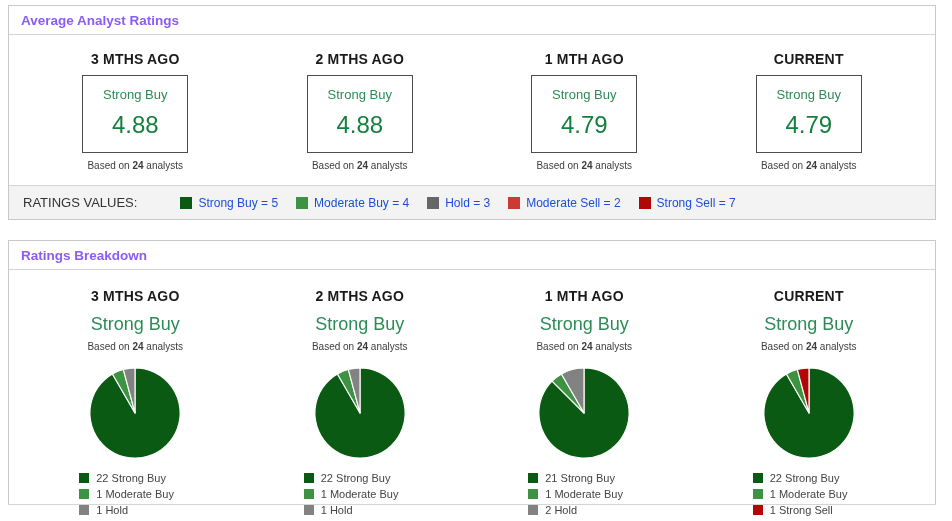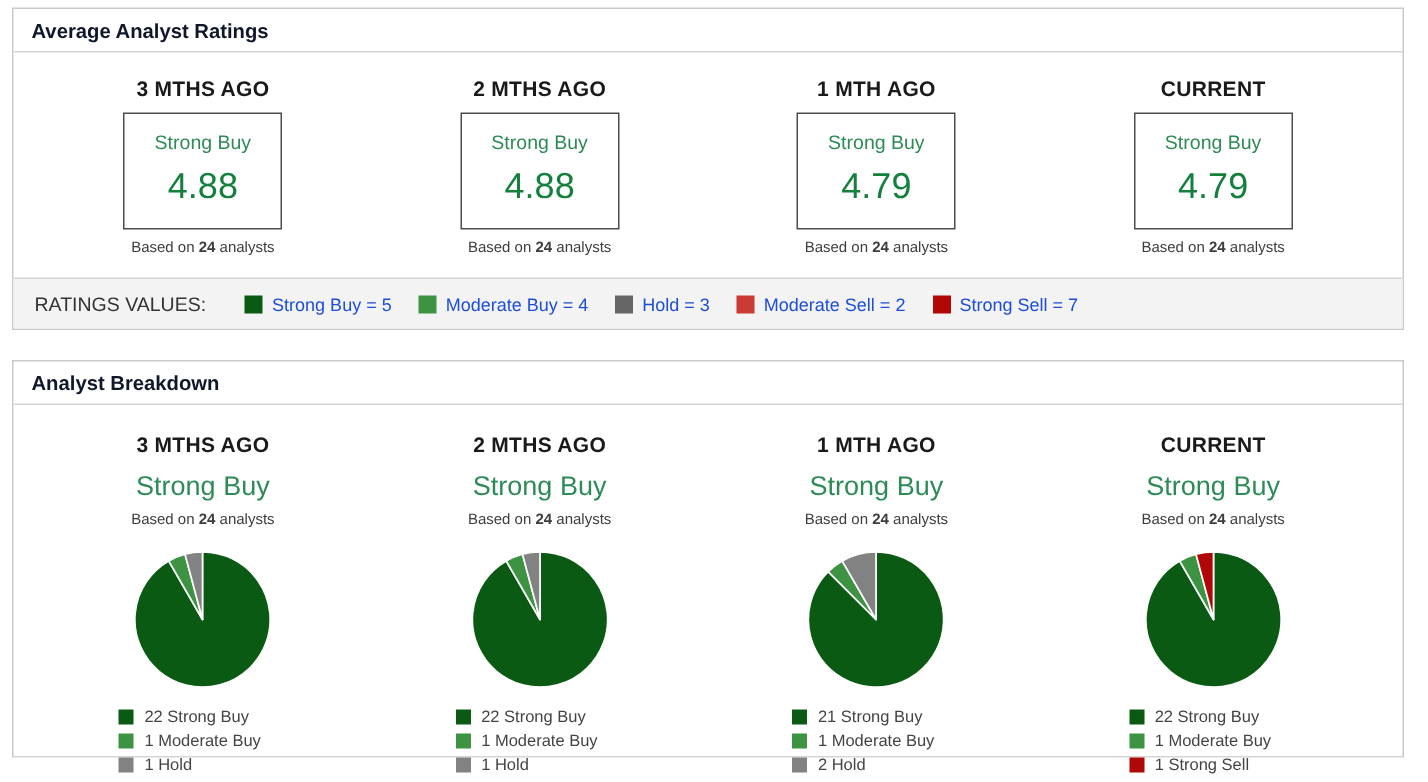--- a/index.html
+++ b/index.html
@@ -1,33 +1,33 @@
 <!DOCTYPE html>
 <html><head>
 <meta charset="utf-8">
 <style>
   * { box-sizing: border-box; margin: 0; padding: 0; }
   html, body { width: 952px; height: 521px; overflow: hidden; background: #ffffff;
     font-family: "Liberation Sans", sans-serif; color: #222; }
   .panel { margin: 0 16px 0 8px; background: #fff; border: 1px solid #c9c9c9; }
   .panel-header { padding: 7px 12px 6px; border-bottom: 1px solid #d5d5d5;
-    font-size: 13.5px; font-weight: bold; color: #0f172a; }
+    font-size: 13.5px; font-weight: bold; color: #8b5cf6; }
   #ratings-panel { margin-top: 5px; }
   .cols { display: flex; padding: 16px 14px 14px; }
   .col { flex: 1; text-align: center; }
   .period { font-size: 14px; font-weight: bold; color: #1a1a1a; letter-spacing: .2px; }
   .rating-box { width: 106px; height: 78px; border: 1px solid #4d4d4d; margin: 8px auto 7px;
     display: flex; flex-direction: column; align-items: center; }
   .rating-box .rating-label { font-size: 13px; color: #2e8b57; margin-top: 11px; }
   .rating-box .rating-value { font-size: 24px; color: #15803d; margin-top: 9px; }
   .based { font-size: 10px; color: #3d3d3d; }
   .based b { font-weight: bold; }
   .values-strip { background: #f3f3f3; border-top: 1px solid #d5d5d5;
     padding: 9px 14px; display: flex; align-items: center; }
-  .values-strip .strip-label { font-size: 13px; color: #333; margin-right: 26px; }
+  .values-strip .strip-label { font-size: 13px; color: #333; margin-right: 43px; }
   .legend-item { display: flex; align-items: center; margin-right: 18px; font-size: 12px; color: #1d4ed8; }
   .legend-swatch { width: 12px; height: 12px; display: inline-block; margin-right: 6px; }
   #breakdown-panel { margin-top: 20px; height: 265px; border-bottom: 1px solid #d5d5d5; }
   .bcols { display: flex; padding: 18px 14px 0; }
   .bcol { flex: 1; display: flex; flex-direction: column; align-items: center; }
   .big-rating { font-size: 18px; color: #2e8b57; margin: 10px 0 6px; }
   .pie-wrap { margin-top: 13px; width: 96px; height: 96px; }
   .pie-legend { margin-top: 11px; align-self: center; width: 112px; }
   .pie-legend .legend-row { display: flex; align-items: center; margin-bottom: 4px;
     font-size: 11px; color: #444; }
@@ -93,21 +93,21 @@
       <span>Moderate Sell = 2</span>
     </span>
     <span class="legend-item">
       <span class="legend-swatch" style="background-color: rgb(176, 7, 7);"></span>
       <span>Strong Sell = 7</span>
     </span>
   </div>
 </div>
 
 <div class="panel" id="breakdown-panel">
-  <div class="panel-header">Analyst Breakdown</div>
+  <div class="panel-header">Ratings Breakdown</div>
 
   <div class="bcols">
 
     <div class="bcol">
       <div class="period">3 MTHS AGO</div>
       <div class="big-rating">Strong Buy</div>
       <div class="based"><span>Based on </span><b>24</b><span> analysts</span></div>
       <svg class="pie-wrap" viewBox="0 0 100 100">
           <path d="M 50 50 L 50.00 3.00 A 47 47 0 1 1 26.50 9.30 Z" fill="#0a5a14" stroke="#ffffff" stroke-width="1.2" stroke-linejoin="round"></path>
           <path d="M 50 50 L 26.50 9.30 A 47 47 0 0 1 37.84 4.60 Z" fill="#3e9343" stroke="#ffffff" stroke-width="1.2" stroke-linejoin="round"></path>

